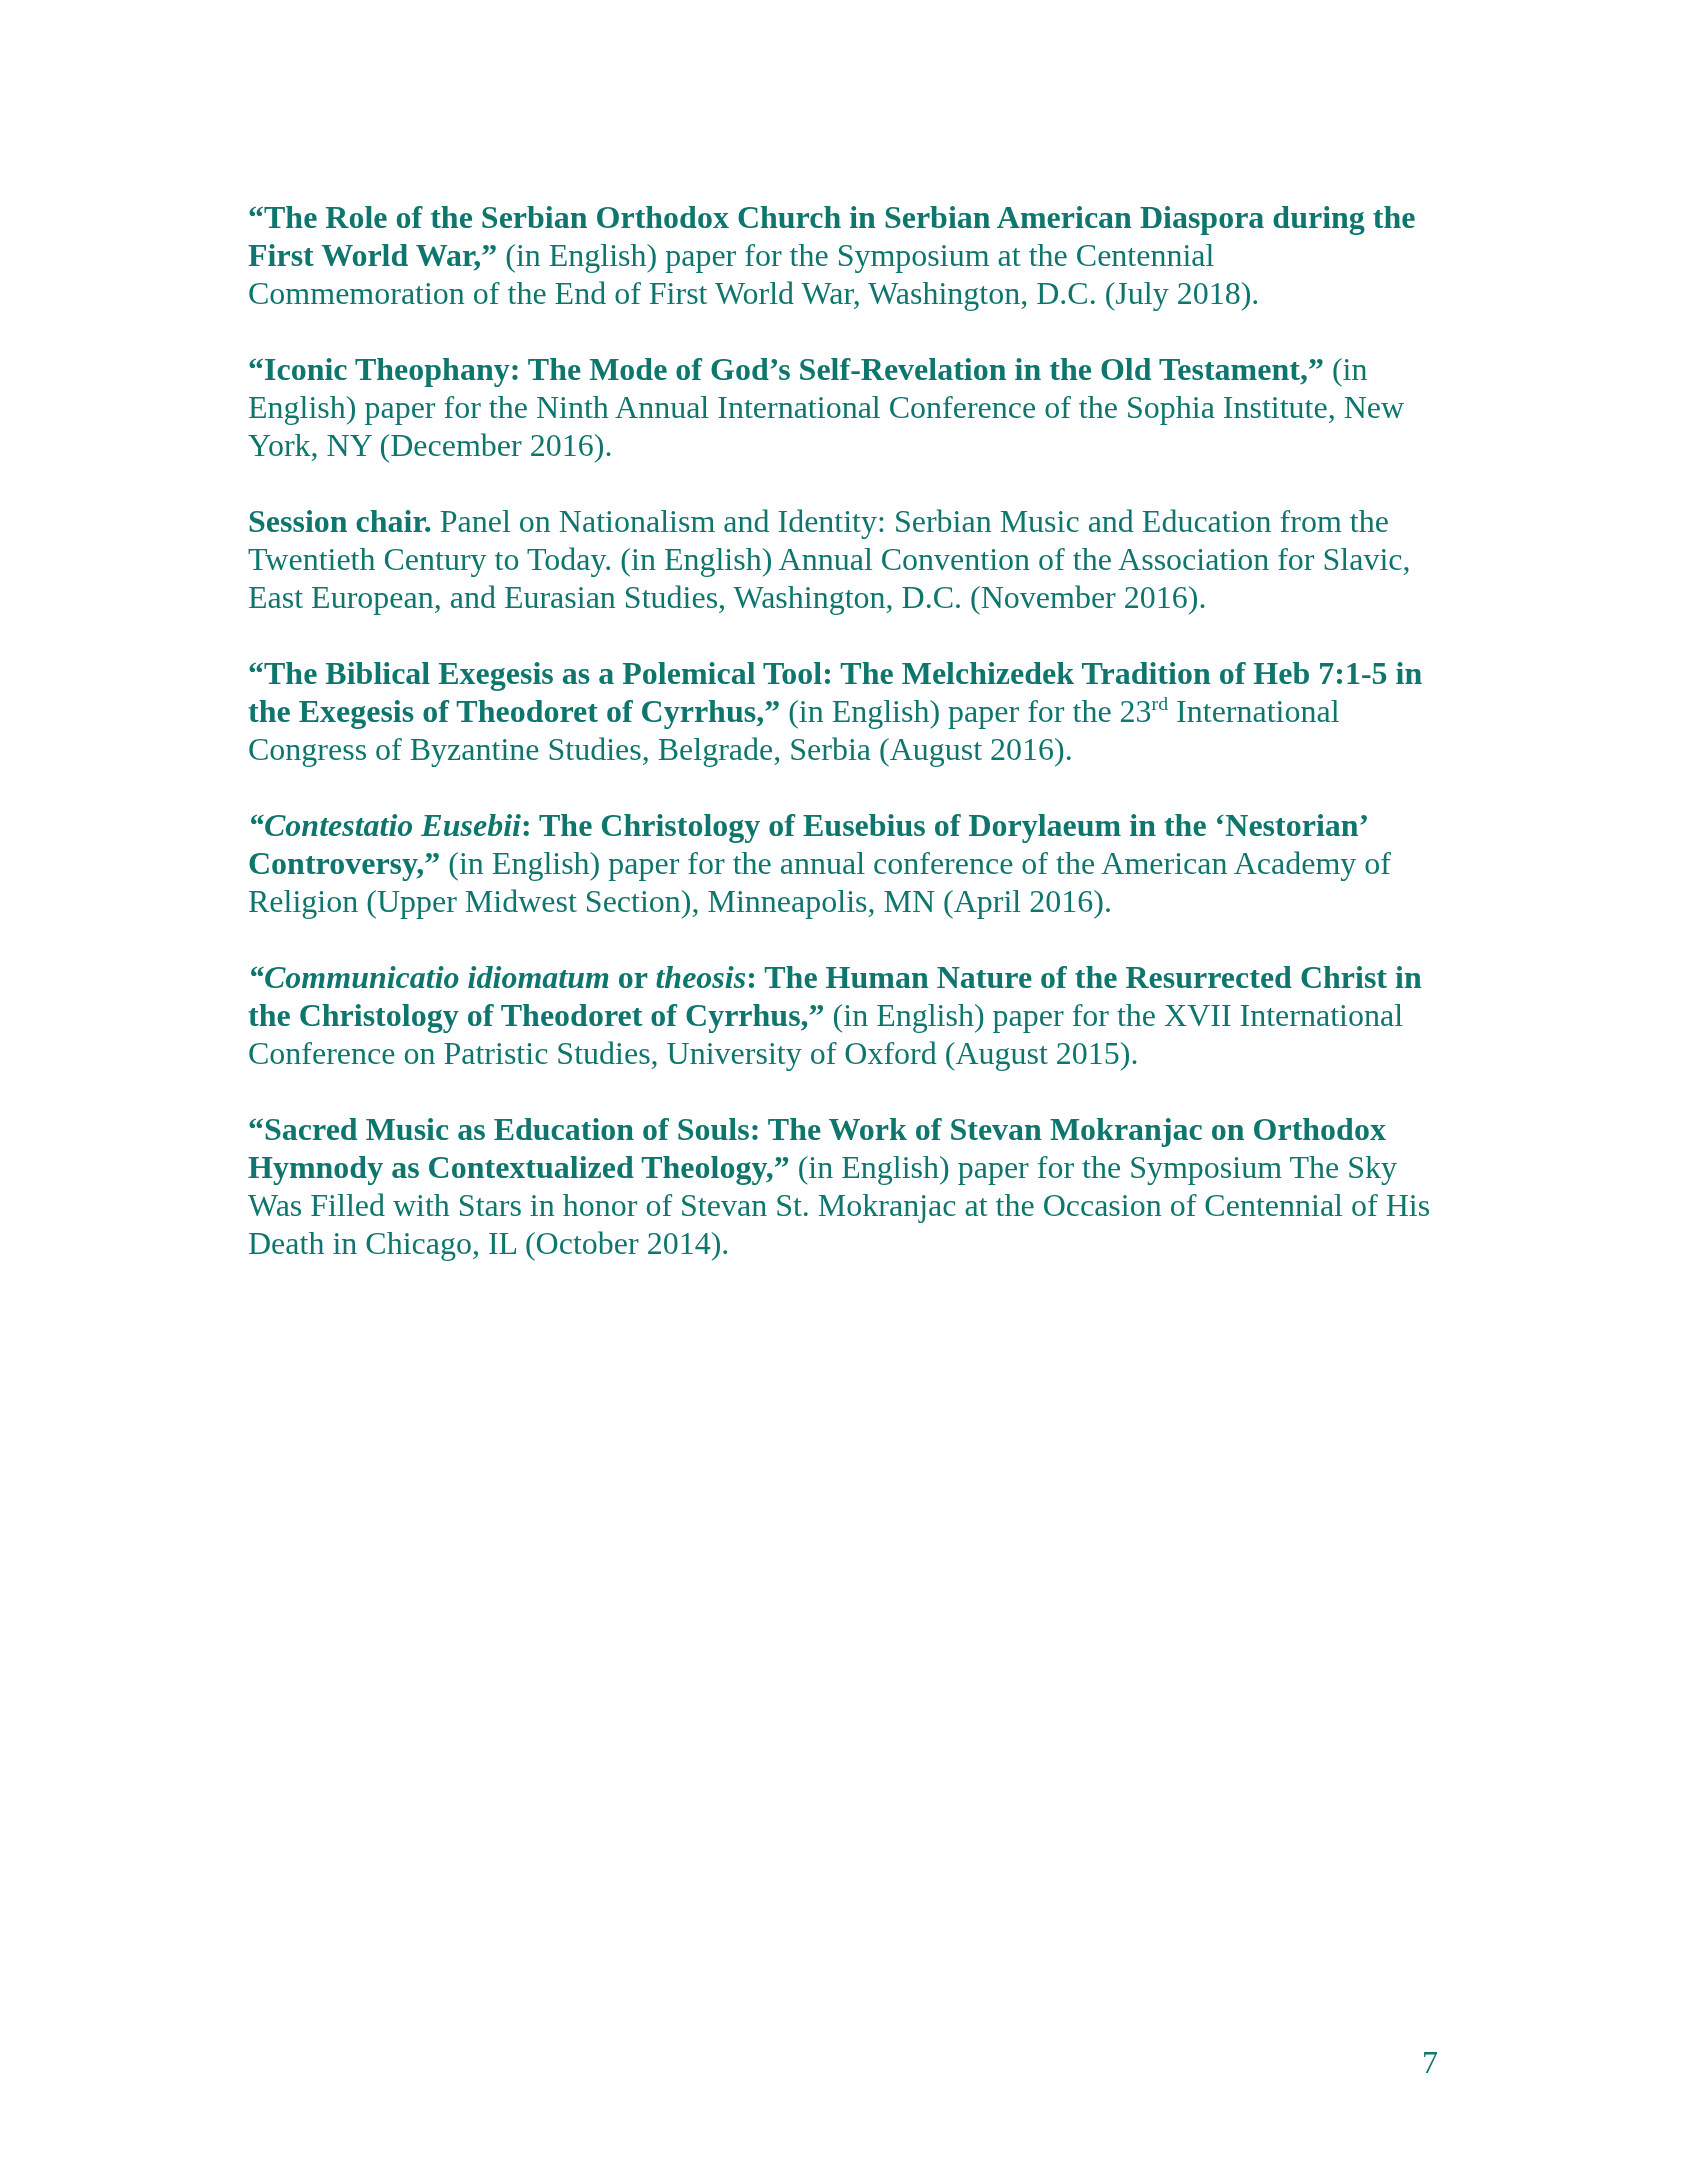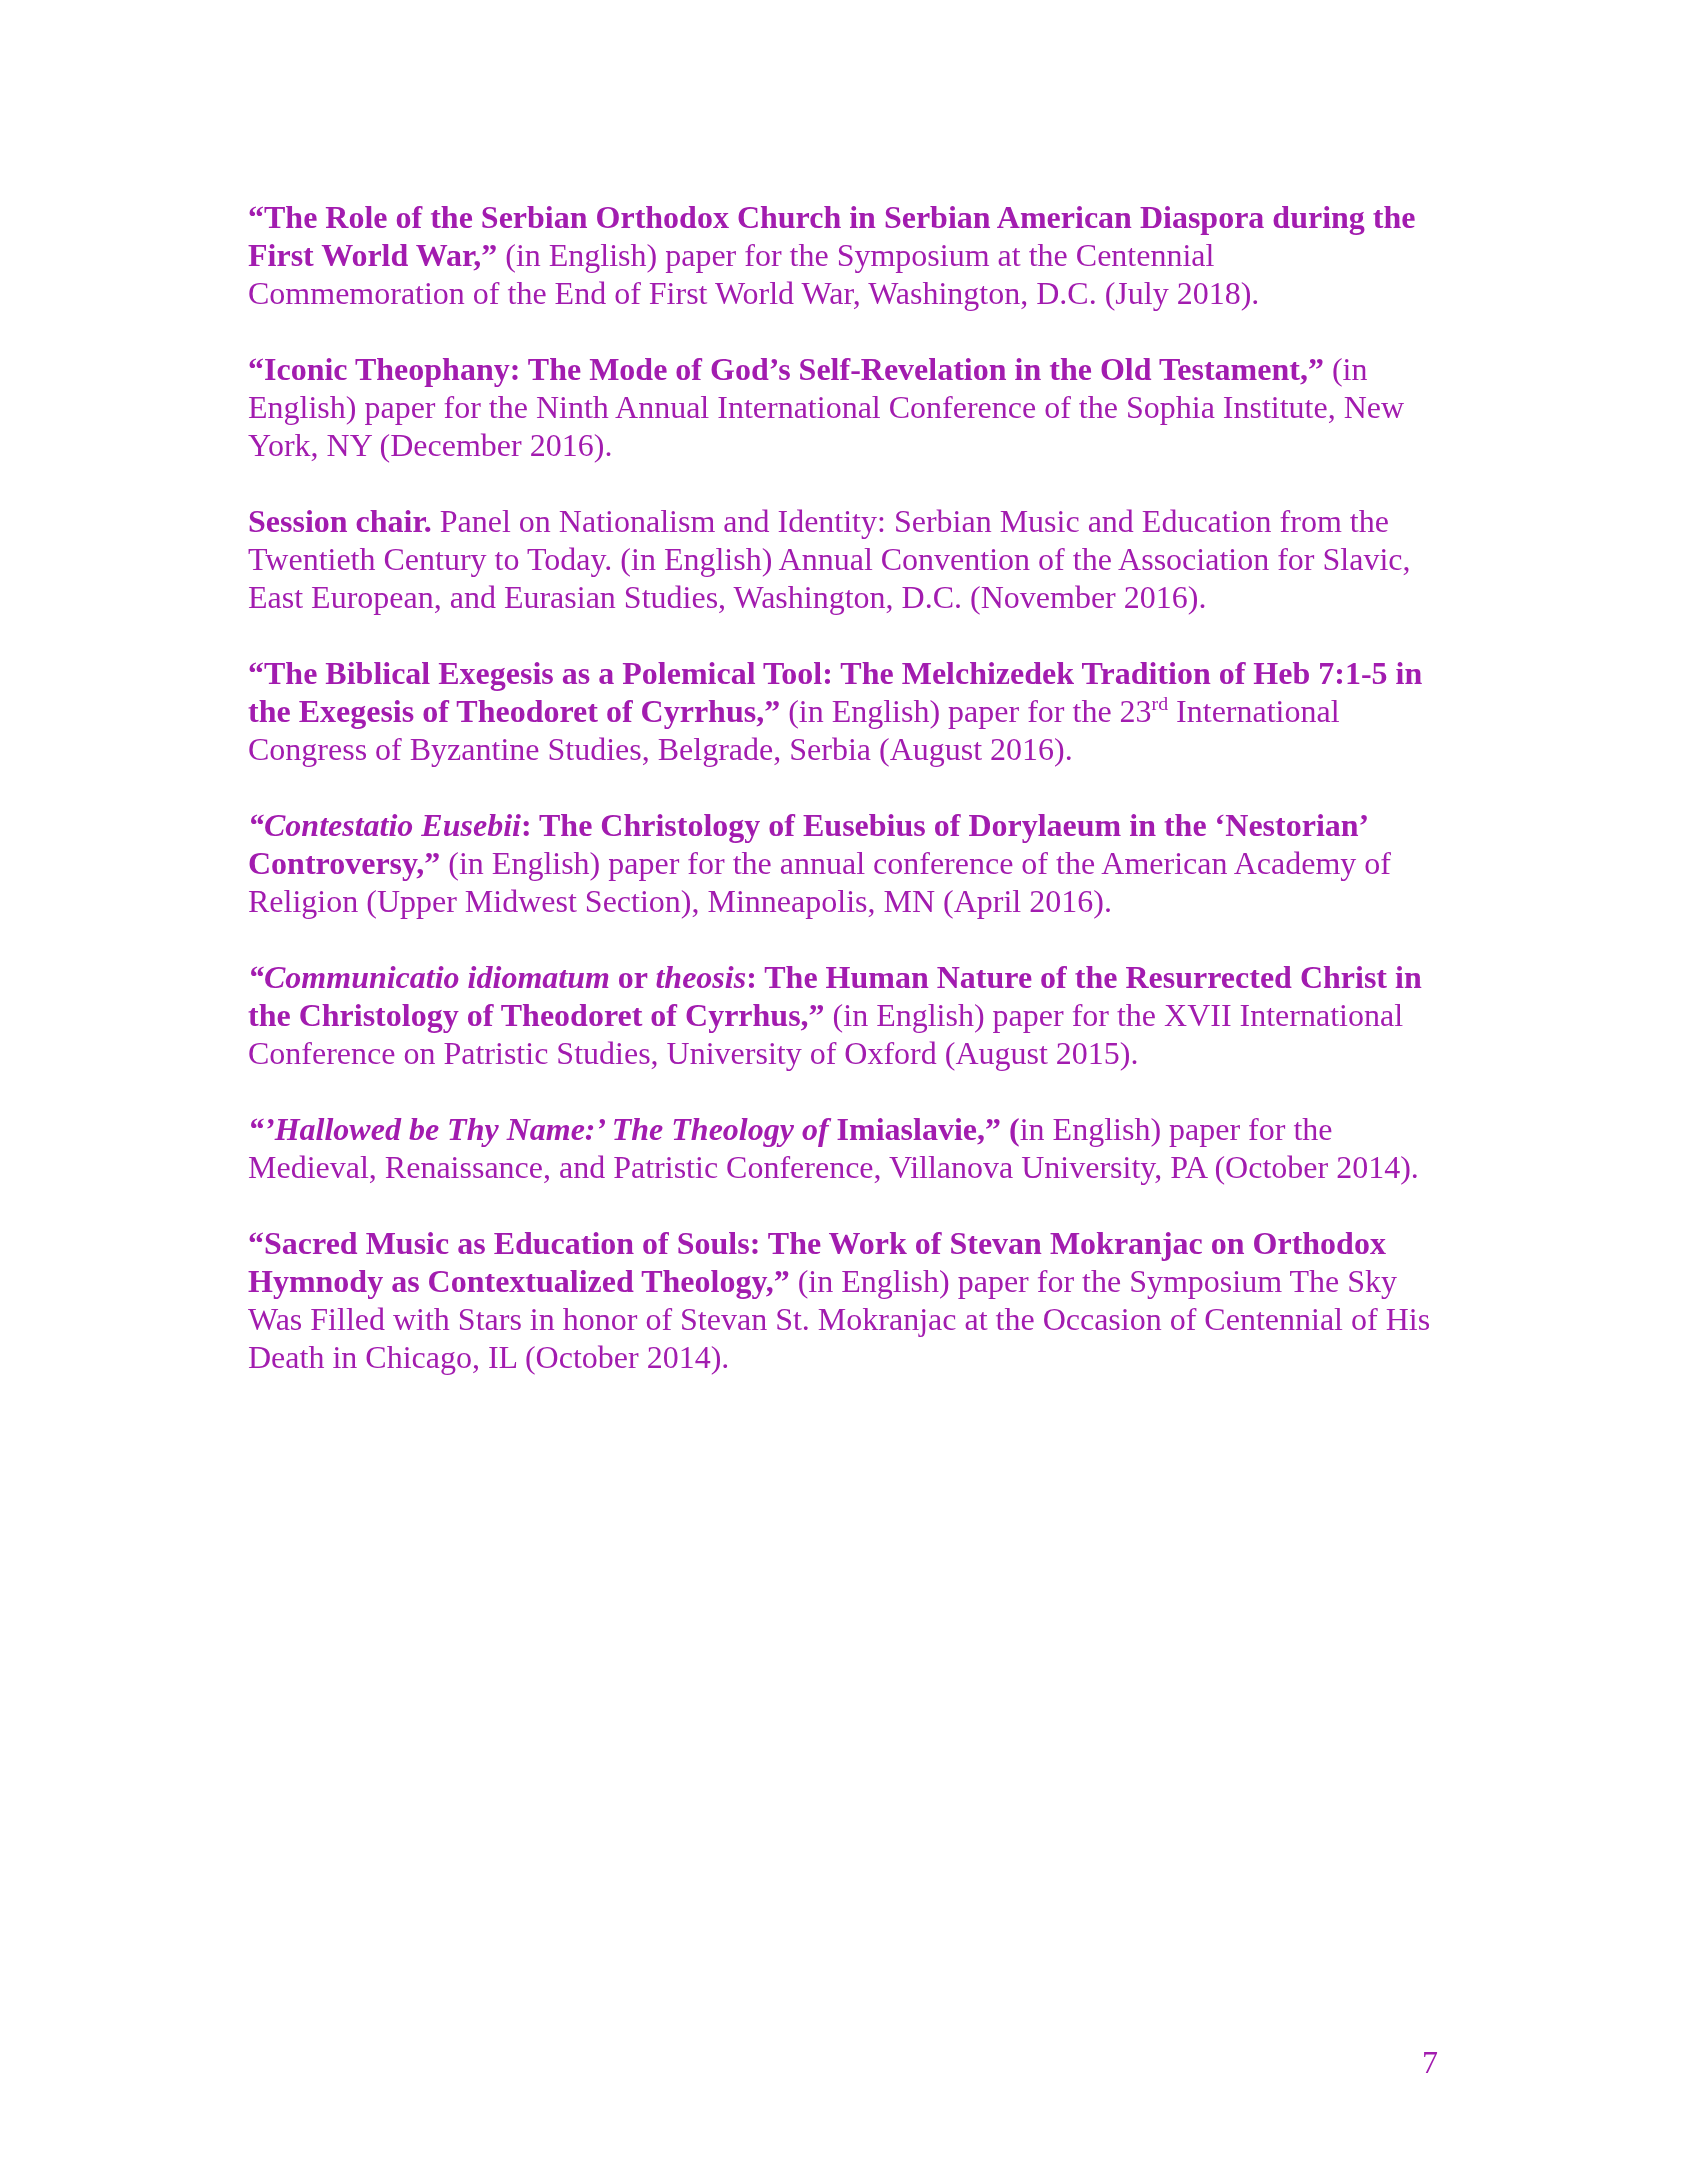--- a/index.html
+++ b/index.html
@@ -5,21 +5,21 @@
   html, body {
     margin: 0;
     padding: 0;
     background: #ffffff;
   }
   .page {
     position: relative;
     width: 1685px;
     height: 2181px;
     background: #ffffff;
-    color: #a21caf;
+    color: #0f766e;
     font-family: "Liberation Serif", serif;
     overflow: hidden;
   }
   .content {
     position: absolute;
     left: 248px;
     top: 198px;
     width: 1190px;
   }
   p.para {
@@ -51,18 +51,17 @@
 <body>
 
 <div class="page">
   <div class="content">
       <p class="para"><span class="b">“The Role of the Serbian Orthodox Church in Serbian American Diaspora during the First World War,”</span><span class="r"> (in English) paper for the Symposium at the Centennial Commemoration of the End of First World War, Washington, D.C. (July 2018).</span></p>
       <p class="para"><span class="b">“Iconic Theophany: The Mode of God’s Self-Revelation in the Old Testament,”</span><span class="r"> (in English) paper for the Ninth Annual International Conference of the </span><span class="i">Sophia Institute</span><span class="r">, New York, NY (December 2016).</span></p>
       <p class="para"><span class="b">Session chair.</span><span class="r"> Panel on </span><span class="i">Nationalism and Identity: Serbian Music and Education from the Twentieth Century to Today</span><span class="r">. (in English) Annual Convention of the Association for Slavic, East European, and Eurasian Studies, Washington, D.C. (November 2016).</span></p>
       <p class="para"><span class="b">“The Biblical Exegesis as a Polemical Tool: The Melchizedek Tradition of Heb 7:1-5 in the Exegesis of Theodoret of Cyrrhus,”</span><span class="r"> (in English) paper for the 23</span><span class="r sup">rd</span><span class="r"> International Congress of Byzantine Studies, Belgrade, Serbia (August 2016).</span></p>
       <p class="para"><span class="bi">“Contestatio Eusebii</span><span class="b">: The Christology of Eusebius of Dorylaeum in the ‘Nestorian’ Controversy,”</span><span class="r"> (in English) paper for the annual conference of the American Academy of Religion (Upper Midwest Section), Minneapolis, MN (April 2016).</span></p>
       <p class="para"><span class="bi">“Communicatio idiomatum</span><span class="b"> or </span><span class="bi">theosis</span><span class="b">: The Human Nature of the Resurrected Christ in the Christology of Theodoret of Cyrrhus,”</span><span class="r"> (in English) paper for the XVII International Conference on Patristic Studies, University of Oxford (August 2015).</span></p>
-      <p class="para"><span class="bi">“’Hallowed be Thy Name:’ The Theology of </span><span class="b">Imiaslavie,” (</span><span class="r">in English) paper for the Medieval, Renaissance, and Patristic Conference, Villanova University, PA (October 2014).</span></p>
       <p class="para"><span class="b">“Sacred Music as Education of Souls: The Work of Stevan Mokranjac on Orthodox Hymnody as Contextualized Theology,”</span><span class="r"> (in English) paper for the Symposium </span><span class="i">The Sky Was Filled with Stars</span><span class="r"> in honor of Stevan St. Mokranjac at the Occasion of Centennial of His Death in Chicago, IL (October 2014).</span></p>
     </div>
   <div class="page-number">7</div>
 </div>
 
 
 </body></html>

